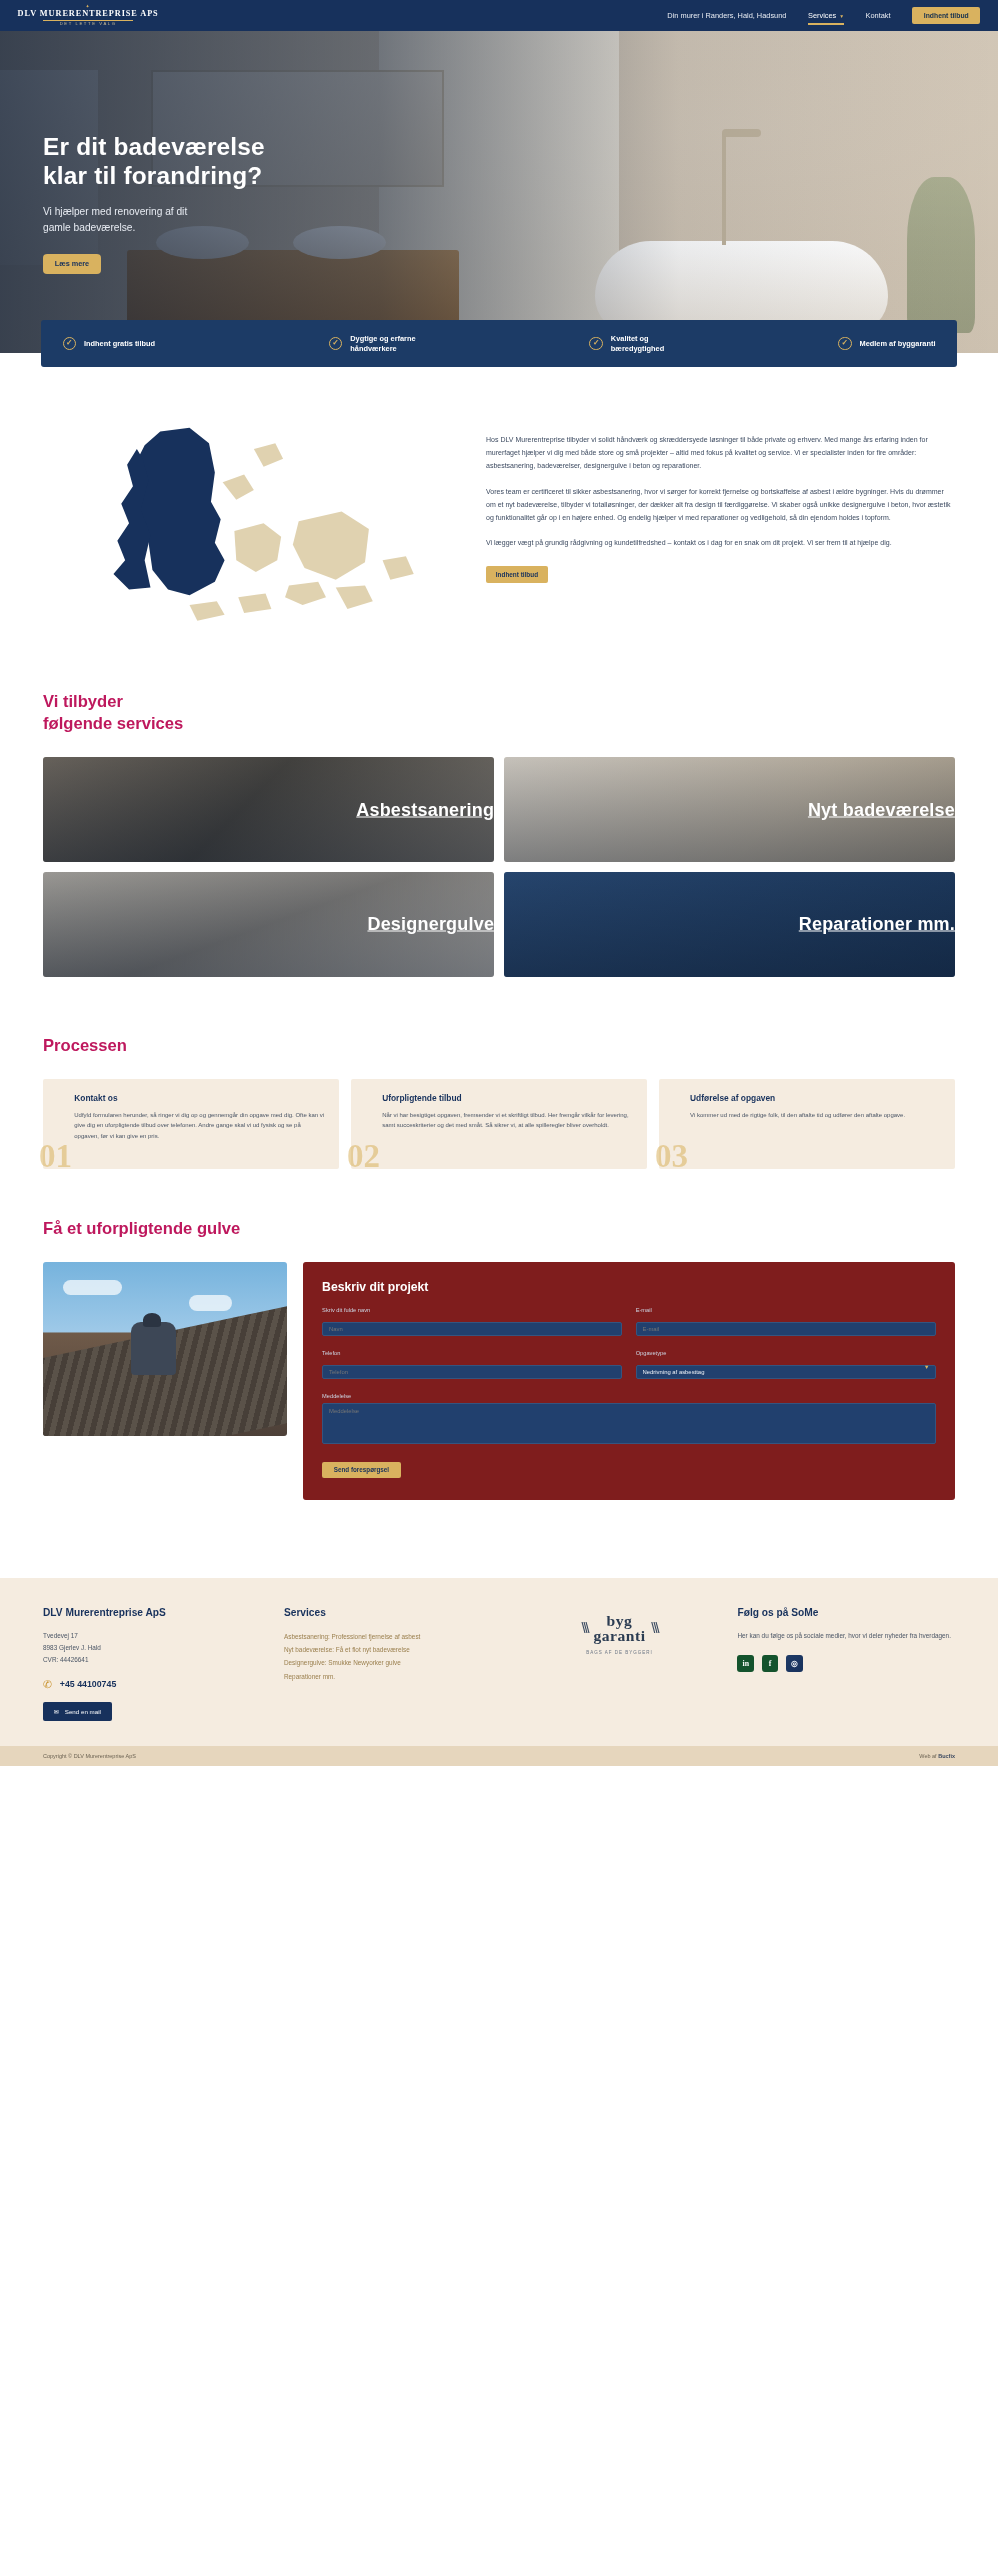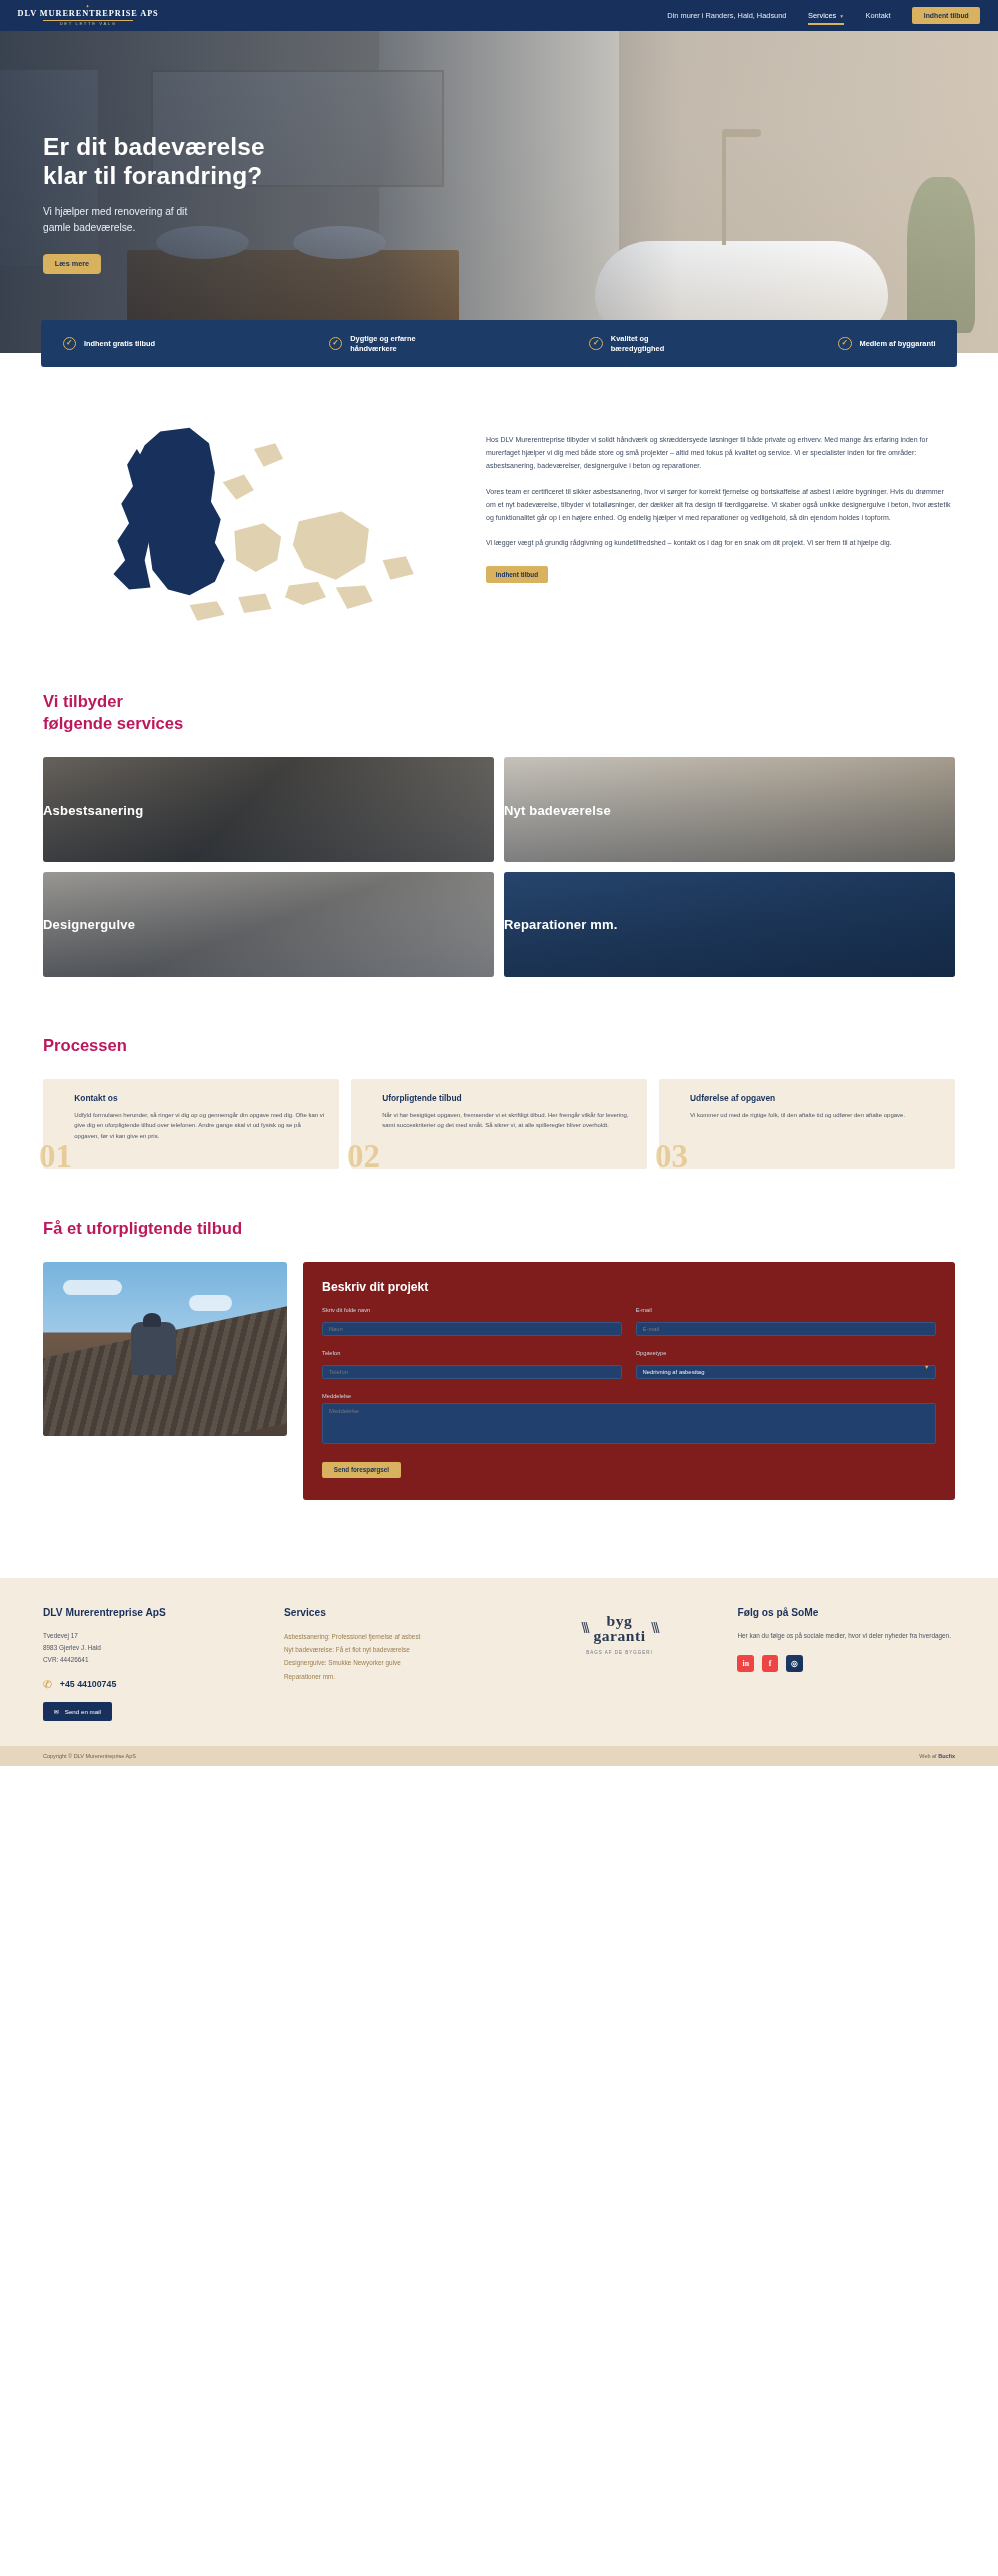--- a/index.html
+++ b/index.html
@@ -123,21 +123,21 @@
   .services { padding: 33px 43px 19.5px 43px; }
   .sec-title { font-size: 16.6px; font-weight: bold; line-height: 1.35; color: #be185d; }
   .svc-grid { margin-top: 21.5px; display: grid; grid-template-columns: 1fr 1fr; gap: 9.8px; }
   .svc-card {
     height: 105px; border-radius: 2.9px; position: relative; overflow: hidden; cursor: pointer;
   }
   .svc-card .ph { position: absolute; inset: 0; }
   .svc-card .ov { position: absolute; inset: 0; background: linear-gradient(180deg, rgba(10,22,40,.18), rgba(10,22,40,.48)); }
   .svc-label {
     position: absolute; left: 0; right: 0; top: 50%; transform: translateY(-50%);
-    text-align: left; color: #fff; font-size: 13px; font-weight: bold; letter-spacing: 0.2px;
+    text-align: right; color: #fff; font-size: 18px; font-weight: bold; letter-spacing: 0.2px; text-decoration: underline;
   }
   .ph-asbest { background: linear-gradient(135deg,#7b7266,#4e4a43 45%,#8d8579); }
   .ph-bad { background: linear-gradient(135deg,#efe7da,#d6c9b4 60%,#b9ab94); }
   .ph-gulv { background: linear-gradient(160deg,#b9b4ab,#8e8a84 50%,#d3cec6); }
   .ph-rep { background: linear-gradient(135deg,#2c4f7c,#1d3a5f); }
 
   
   .process { padding: 39px 43px 9.8px 43px; }
   .proc-grid { margin-top: 21.5px; display: grid; grid-template-columns: 1fr 1fr 1fr; gap: 11.7px; }
   .proc-card { background: #f5ece0; border-radius: 2px; padding: 13.7px 13.7px 15.6px 13.7px; position: relative; min-height: 90px; }
@@ -203,21 +203,21 @@
     margin-top: 11.7px; display: inline-flex; align-items: center; gap: 5.9px;
     background: #17315c; color: #fff; font-size: 6.2px; border: none; border-radius: 2px;
     padding: 5.9px 10.7px; cursor: pointer;
   }
   .guarantee { display: flex; flex-direction: column; align-items: center; padding-top: 5.9px; }
   .g-logo { font-family: "Liberation Serif", serif; font-size: 15.6px; font-weight: bold; color: #2b3c52; letter-spacing: 0.5px; line-height: 1; }
   .g-sub { font-size: 4.5px; color: #6b7685; letter-spacing: 1px; margin-top: 5.9px; }
   .g-slash { color: #3a4a60; font-size: 14.6px; letter-spacing: -2px; }
   .some-row { display: flex; gap: 7.8px; margin-top: 13.7px; }
   .some {
-    width: 16.6px; height: 16.6px; border-radius: 2.9px; background: #ef4444; color: #fff;
+    width: 16.6px; height: 16.6px; border-radius: 2.9px; background: #14532d; color: #fff;
     display: flex; align-items: center; justify-content: center; font-size: 7.8px; cursor: pointer;
     font-family: "Liberation Serif", serif; font-weight: bold;
   }
   .some.ig { background: linear-gradient(135deg,#1f3a66,#17315c); }
 
   .copybar {
     background: #e6d6bd; padding: 6.8px 43px; display: flex; align-items: center; justify-content: space-between;
   }
   .copy-t { font-size: 5.5px; color: #6b6252; }
   .copy-r { font-size: 5.5px; color: #6b6252; }
@@ -367,21 +367,21 @@
     </div>
     <div class="proc-card">
       <div class="proc-num">03</div>
       <div class="proc-h">Udførelse af opgaven</div>
       <div class="proc-p">Vi kommer ud med de rigtige folk, til den aftalte tid og udfører den aftalte opgave.</div>
     </div>
   </div>
 </div>
 
 <div class="contact">
-  <div class="sec-title">Få et uforpligtende tilbud</div>
+  <div class="sec-title">Få et uforpligtende gulve</div>
   <div class="contact-grid">
     <div class="contact-photo">
       <div class="cloud" style="left:19.5px;top:17.6px"></div>
       <div class="cloud" style="left:146px;top:33px;width:43px"></div>
       <div class="roof"></div>
       <div class="worker"></div>
       <div class="worker-h"></div>
     </div>
     <div class="form-card">
       <div class="form-title">Beskriv dit projekt</div>

